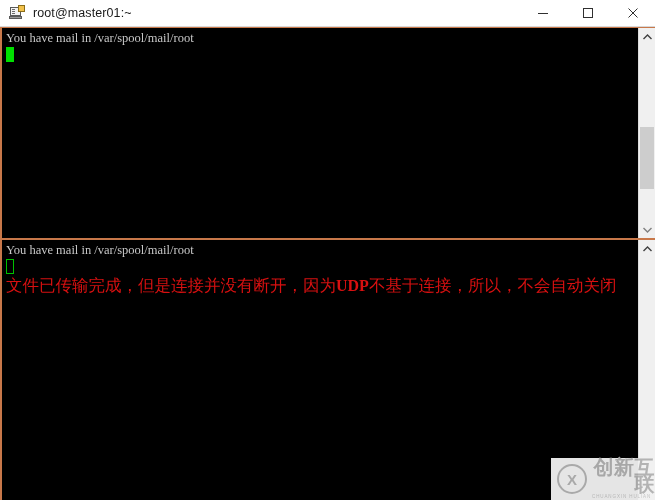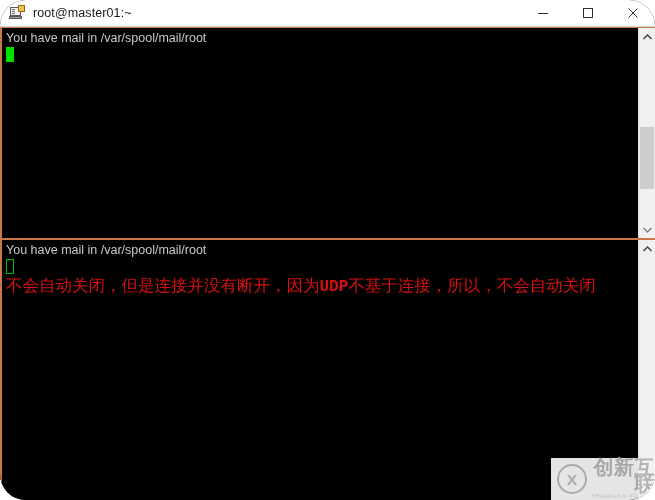--- a/index.html
+++ b/index.html
@@ -14,21 +14,20 @@
     overflow: hidden;
     font-family: "Liberation Sans", sans-serif;
   }
 
   #app {
     position: relative;
     width: 655px;
     height: 500px;
     background: #000000;
     overflow: hidden;
-    border-radius: 26px;
   }
 
   
   .titlebar {
     position: absolute;
     left: 0;
     top: 0;
     width: 655px;
     height: 27px;
     background: #ffffff;
@@ -147,21 +146,21 @@
   .term-body {
     position: absolute;
     left: 2px;
     top: 0;
     right: 17px;
     bottom: 0;
     padding: 2px 0 0 2px;
     overflow: hidden;
   }
   .term-line {
-    font-family: Liberation Sans, sans-serif;
+    font-family: Liberation Serif, serif;
     font-size: 12.5px;
     line-height: 16px;
     color: #c8c8c8;
     white-space: pre;
     letter-spacing: 0px;
   }
   .cursor-filled {
     display: block;
     width: 8px;
     height: 15px;
@@ -182,21 +181,21 @@
     font-family: "DejaVu Serif", "Liberation Serif", serif;
     font-size: 16.5px;
     line-height: 22px;
     color: #d81010;
     white-space: pre-wrap;
     width: 643px;
     margin-top: 1px;
     word-break: break-all;
   }
   .annotation .emph {
-    font-family: Liberation Mono, monospace;
+    font-family: Liberation Serif, serif;
     font-weight: bold;
     font-size: 16px;
   }
 
   
   .scrollbar {
     position: absolute;
     right: 0;
     top: 0;
     bottom: 0;
@@ -333,21 +332,21 @@
       </div>
     </div>
   </div>
 
   <div class="pane-divider"></div>
 
   <div class="pane pane-bottom">
     <div class="term-body">
       <div class="term-line">You have mail in /var/spool/mail/root</div>
       <span class="cursor-hollow"></span>
-      <div class="annotation"><span>不会自动关闭，但是连接并没有断开，因为</span><span class="emph">UDP</span><span>不基于连接，所以，不会自动关闭</span></div>
+      <div class="annotation"><span>文件已传输完成，但是连接并没有断开，因为</span><span class="emph">UDP</span><span>不基于连接，所以，不会自动关闭</span></div>
     </div>
     <div class="scrollbar">
       <div class="sb-arrow up">
         <svg width="9" height="6" viewBox="0 0 9 6">
           <path d="M0.5 5 L4.5 1 L8.5 5" fill="none" stroke="#404040" stroke-width="1.4"></path>
         </svg>
       </div>
       <div class="sb-track-fill" style="top:17px;bottom:0;"></div>
     </div>
   </div>

